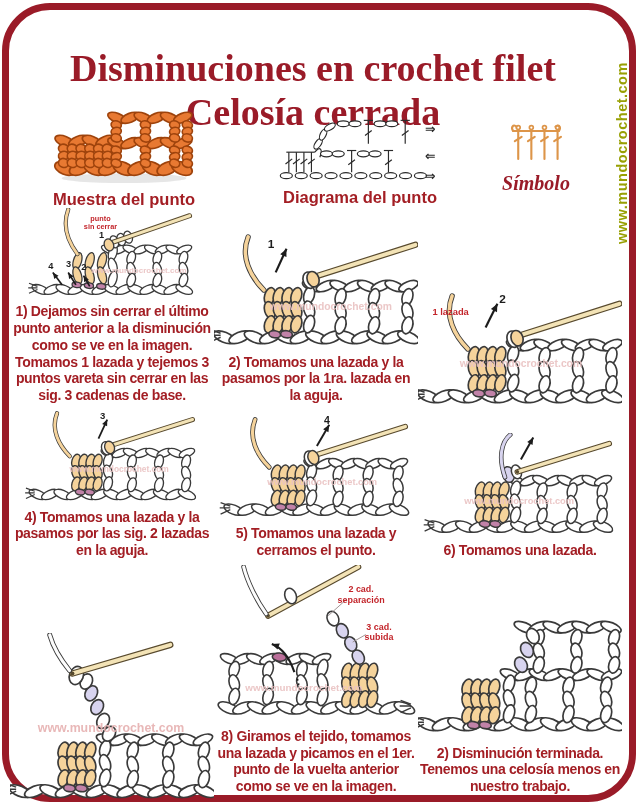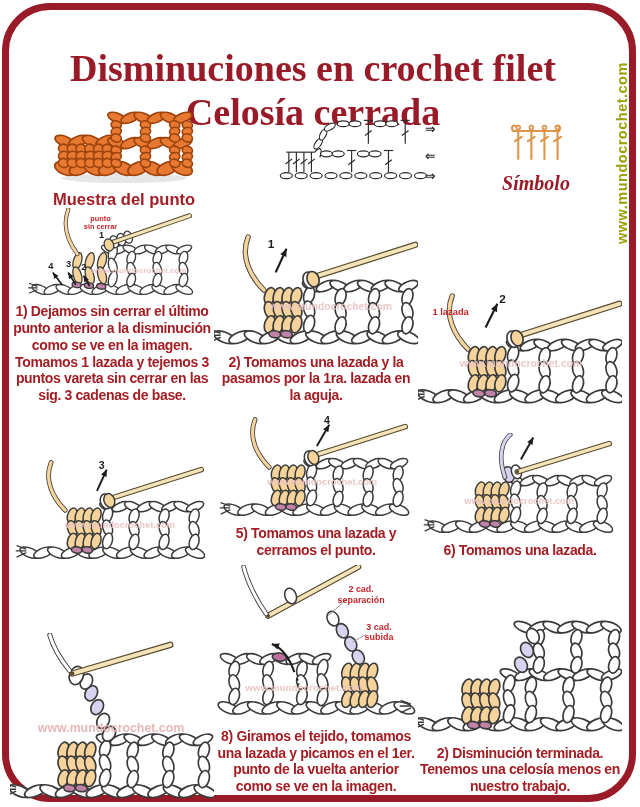--- a/index.html
+++ b/index.html
@@ -174,20 +174,21 @@
         <ellipse cx="124" cy="14" rx="7.2" ry="3.5" fill="#fff" stroke="#2a2a2a" stroke-width="1.4"></ellipse>
         <ellipse cx="138" cy="14" rx="7.2" ry="3.5" fill="#fff" stroke="#2a2a2a" stroke-width="1.4"></ellipse>
         <line x1="154" y1="10" x2="154" y2="38" stroke="#2a2a2a" stroke-width="1.4"></line>
         <line x1="148.5" y1="10" x2="159.5" y2="10" stroke="#2a2a2a" stroke-width="1.4"></line>
         <line x1="150" y1="28" x2="158" y2="22" stroke="#2a2a2a" stroke-width="1.4"></line>
         <text x="184" y="25" class="dg-ar" text-anchor="middle">⇒</text>
         <text x="184" y="57" class="dg-ar" text-anchor="middle">⇐</text>
         <text x="184" y="81" class="dg-ar" text-anchor="middle">⇒</text>
       </g>
   </svg>
+  <div class="hcap">Diagrama del punto</div>
 </div>
 
 <div class="hblock simbolo">
   <svg viewBox="0 0 70 52" preserveAspectRatio="xMidYMid meet">
     <g>
         <line x1="8" y1="13" x2="62" y2="13" stroke="#dd9549" stroke-width="2.5" stroke-linecap="round"></line>
         <path d="M8 13 C5 9 8 4 12 8" stroke="#dd9549" stroke-width="2.5" fill="none" stroke-linecap="round"></path>
         <path d="M62 13 C65 9 62 4 58 8" stroke="#dd9549" stroke-width="2.5" fill="none" stroke-linecap="round"></path>
         <line x1="14" y1="13" x2="14" y2="46" stroke="#dd9549" stroke-width="2.5" stroke-linecap="round"></line>
         <line x1="10" y1="25" x2="18" y2="20" stroke="#dd9549" stroke-width="2.5" stroke-linecap="round"></line>
@@ -472,20 +473,21 @@
           <circle cx="97" cy="46" r="2" fill="#584a2e"></circle>
           <ellipse cx="100" cy="47" rx="6" ry="8" fill="#f5d39b" stroke="#3a3a3a" stroke-width="1.7" transform="rotate(-20 100 47)"></ellipse>
           <path d="M34 4 C26 24 36 44 50 58" fill="none" stroke="#3a3a3a" stroke-width="5.4" stroke-linecap="round"></path>
           <path d="M34 4 C26 24 36 44 50 58" fill="none" stroke="#f5d39b" stroke-width="3.6" stroke-linecap="round"></path>
           <path d="M86 36 L97 12" stroke="#1c1c1c" stroke-width="2.2" fill="none"></path>
           <polygon points="97,12 90.6154503169437,17.611374639478786 96.91702194568985,20.499594969320768" fill="#1c1c1c"></polygon>
         </g>
       <text class="wm" x="112" y="78" text-anchor="middle">www.mundocrochet.com</text>
       <text class="ann-num" x="88" y="11">3</text>
     </svg>
+    <figcaption>4) Tomamos una lazada y la pasamos por las sig. 2 lazadas en la aguja.</figcaption>
   </figure>
 
   <figure class="step r2">
     <svg class="illus" viewBox="0 0 206 120" preserveAspectRatio="xMidYMax meet">
       <g>
           <ellipse cx="9.8" cy="106" rx="11.544" ry="5.2" fill="#fff" stroke="#3a3a3a" stroke-width="1.7" transform="rotate(22 9.8 106)"></ellipse>
           <ellipse cx="25.400000000000002" cy="106" rx="11.544" ry="5.2" fill="#fff" stroke="#3a3a3a" stroke-width="1.7" transform="rotate(-22 25.400000000000002 106)"></ellipse>
           <ellipse cx="41" cy="106" rx="11.544" ry="5.2" fill="#fff" stroke="#3a3a3a" stroke-width="1.7" transform="rotate(22 41 106)"></ellipse>
           <ellipse cx="56.599999999999994" cy="106" rx="11.544" ry="5.2" fill="#fff" stroke="#3a3a3a" stroke-width="1.7" transform="rotate(-22 56.599999999999994 106)"></ellipse>
           <ellipse cx="72.2" cy="106" rx="11.544" ry="5.2" fill="#fff" stroke="#3a3a3a" stroke-width="1.7" transform="rotate(22 72.2 106)"></ellipse>

